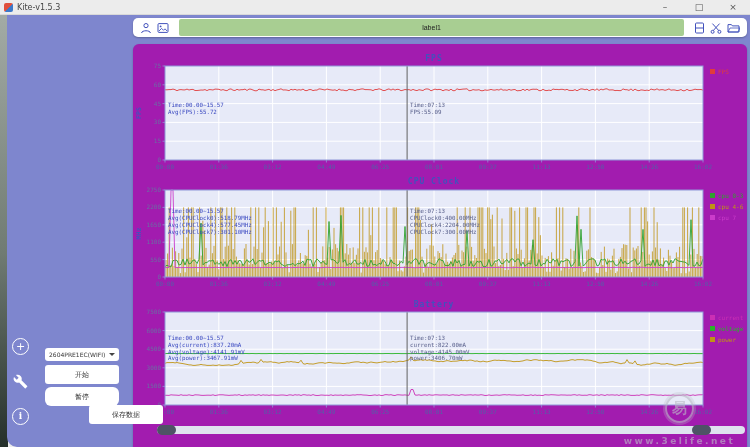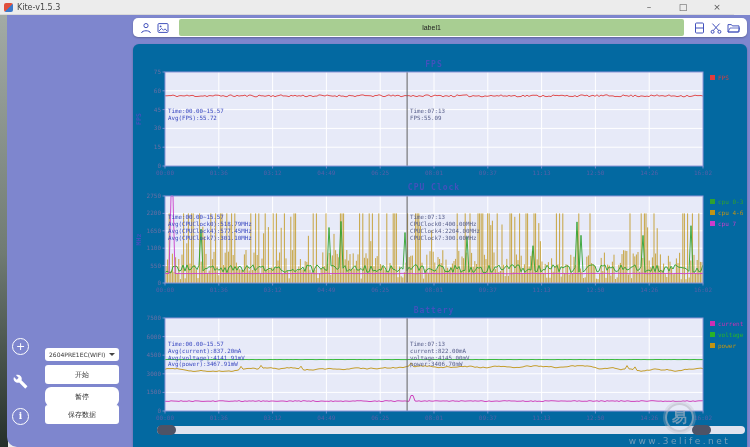--- a/index.html
+++ b/index.html
@@ -1,21 +1,21 @@
 <!DOCTYPE html>
 <html><head>
 <meta charset="utf-8">
 <style>
   html,body{margin:0;padding:0;}
   body{width:750px;height:447px;overflow:hidden;position:relative;
        font-family:"DejaVu Sans",sans-serif;background:#ececec;}
   .window{position:absolute;inset:0;}
 
   
-  .titlebar{position:absolute;top:0;left:0;right:16px;height:15px;background:#ececec;
+  .titlebar{position:absolute;top:0;left:0;right:0;height:15px;background:#ececec;
             border-bottom:1px solid #d9d9d9;display:flex;align-items:center;
             padding-left:4px;box-sizing:border-box;}
   .app-icon{width:9px;height:9px;border-radius:2px;margin-right:4px;
             background:linear-gradient(135deg,#e0503c 0 50%,#3c78c8 50% 100%);}
   .tb-title{font-size:8px;color:#444;}
   .tb-controls{margin-left:auto;display:flex;height:100%;}
   .tb-btn{width:34px;display:flex;align-items:center;justify-content:center;
           font-size:9px;color:#555;}
 
   
@@ -35,34 +35,34 @@
 
   
   .dev-select{position:absolute;left:45px;top:333px;width:74px;height:13px;background:#fff;
               border-radius:3px;display:flex;align-items:center;padding:0 4px;
               box-sizing:border-box;font-size:6px;color:#333;z-index:3;}
   .dev-select .chev{margin-left:auto;width:0;height:0;border-left:3px solid transparent;
               border-right:3px solid transparent;border-top:3.5px solid #444;}
   .panel-btn{position:absolute;left:45px;width:74px;height:19px;background:#fff;border:none;
              border-radius:3px;font-size:7px;color:#333;display:flex;align-items:center;
              justify-content:center;z-index:3;font-family:inherit;padding:0;}
-  .btn-start{top:350px;} .btn-pause{top:372px;border-radius:6px;} .btn-save{top:390px;}
+  .btn-start{top:350px;} .btn-pause{top:372px;border-radius:6px;} .btn-save{top:390px;margin-left:44px;}
 
   
   .header-card{position:absolute;left:133px;right:3px;top:3px;height:19px;background:#fff;
                border-radius:5px;display:flex;align-items:center;padding:0 7px;
                box-sizing:border-box;gap:5px;box-shadow:0 1px 2px rgba(0,0,0,.25);z-index:2;}
   .hicon{flex:0 0 auto;display:flex;}
   .label-input{flex:1;height:15px;background:#a8ce92;border:none;border-radius:2px;
                text-align:center;font-size:7px;color:#222;margin:0 5px;outline:none;}
 
   
-  .charts-card{position:absolute;left:133px;right:3px;top:29px;bottom:0;background:#0369a1;
+  .charts-card{position:absolute;left:133px;right:3px;top:29px;bottom:0;background:#a21caf;
                border-radius:6px 6px 0 0;box-shadow:0 1px 2px rgba(0,0,0,.25);
-               padding-top:13px;box-sizing:border-box;z-index:2;}
+               padding-top:7px;box-sizing:border-box;z-index:2;}
   svg.chart{display:block;margin:0 auto;}
   .ctitle{font:bold 8px "DejaVu Sans Mono",monospace;fill:#4352bc;letter-spacing:1px;}
   .tick{font:6px "DejaVu Sans Mono",monospace;fill:#6a6fa4;}
   .xtick{fill:#5560a8;}
   .ylab{font:bold 6.5px "DejaVu Sans Mono",monospace;fill:#4352bc;}
   .ann{font:5.8px "DejaVu Sans Mono",monospace;fill:#3a49c0;}
   .ann2{fill:#5a618c;}
   .leg{font:6px "DejaVu Sans Mono",monospace;}
 
   
@@ -72,21 +72,21 @@
   .h-left{left:0;} .h-right{left:535px;}
 
   
   .watermark{position:absolute;right:0;bottom:1px;width:135px;text-align:center;
              color:rgba(185,188,198,0.62);pointer-events:none;z-index:6;}
   .wm-brand{font-size:23px;font-weight:bold;font-style:italic;display:flex;align-items:center;
             justify-content:center;gap:2px;}
   .wm-circle{display:inline-flex;width:25px;height:25px;border:2px solid rgba(185,188,198,0.62);
              border-radius:50%;align-items:center;justify-content:center;font-size:15px;
              box-shadow:0 0 0 2px rgba(185,188,198,0.28);font-style:normal;}
-  .wm-url{font-size:9px;font-weight:normal;letter-spacing:2.5px;margin-top:4px;}
+  .wm-url{font-size:9px;font-weight:bold;letter-spacing:2.5px;margin-top:13px;}
 </style>
 </head>
 <body>
 
 <div class="window">
 
   <div class="titlebar">
     <div class="app-icon"></div>
     <span class="tb-title">Kite-v1.5.3</span>
     <div class="tb-controls">

